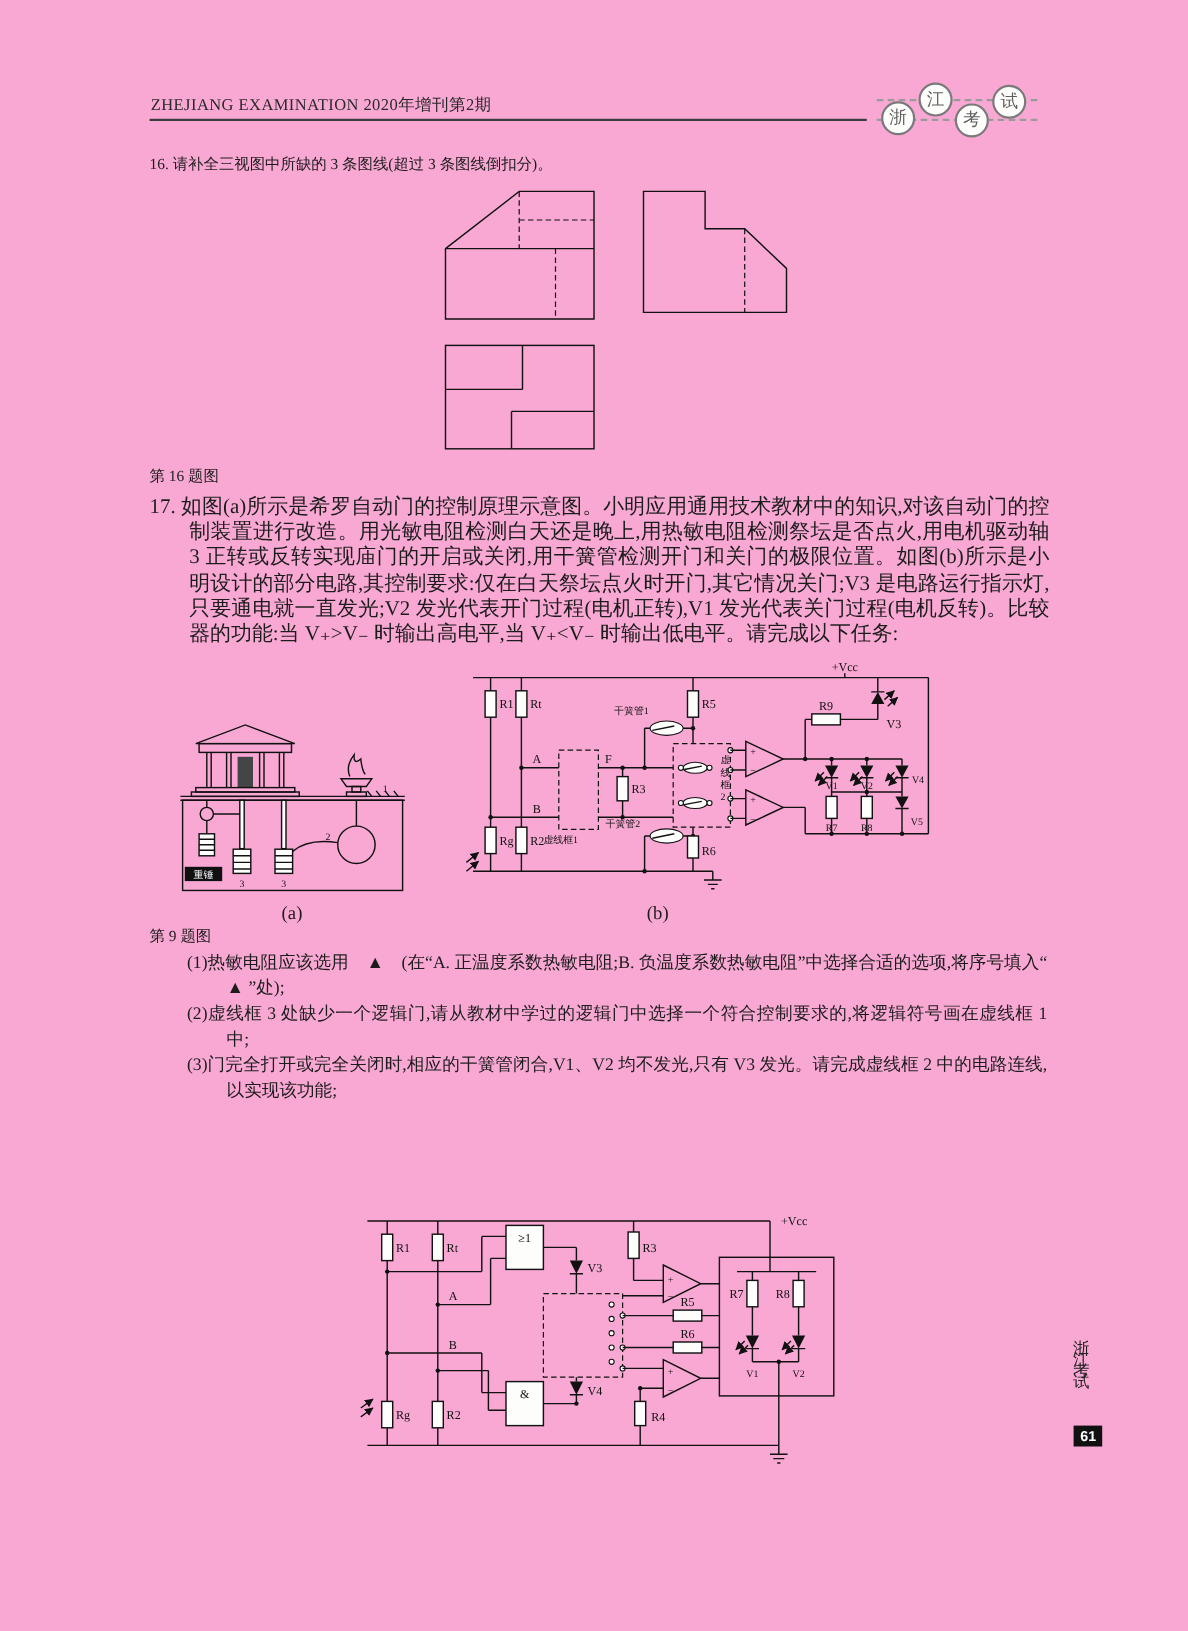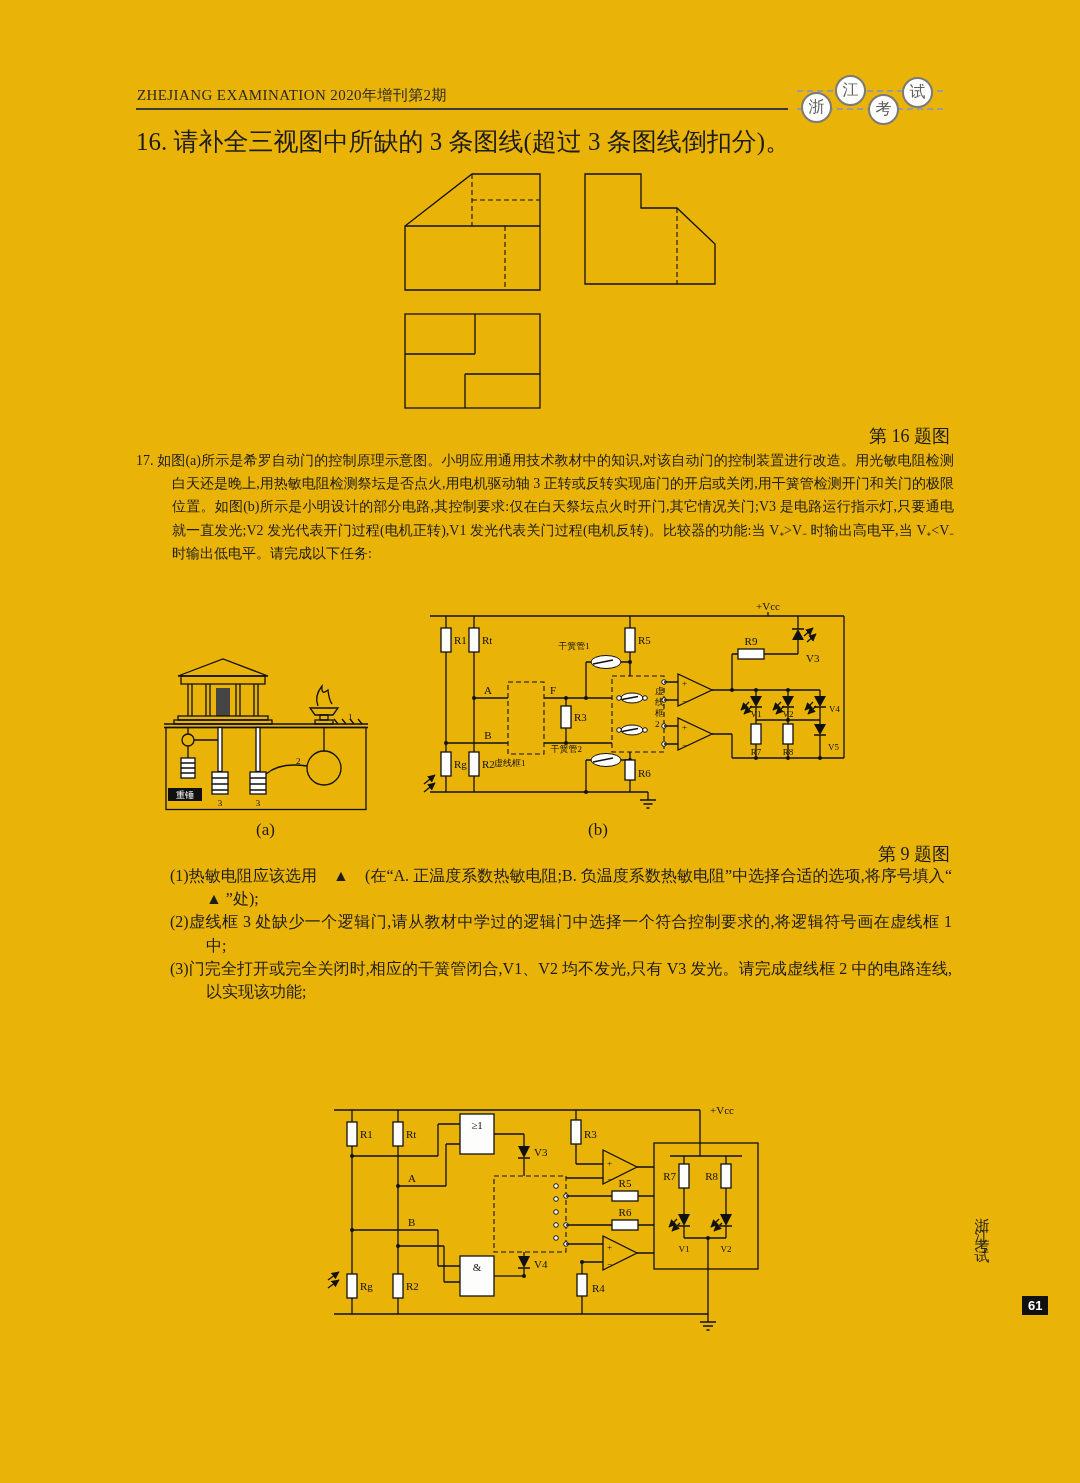--- a/index.html
+++ b/index.html
@@ -1,44 +1,44 @@
 <!DOCTYPE html>
 <html><head>
 <meta charset="utf-8">
 <style>
   * { margin:0; padding:0; box-sizing:border-box; }
   html,body { background:#cfcfcf; }
-  .page { position:relative; width:1080px; height:1483px; margin:0 auto; background:#eab308;
+  .page { position:relative; width:1080px; height:1483px; margin:0 auto; background:#f9a8d4;
           font-family:"Liberation Serif","DejaVu Serif",serif; color:#1c1c1c; overflow:hidden; }
   .journal { position:absolute; top:86px; left:137px; font-size:15px; letter-spacing:.4px; color:#2a2a2a; }
   .header-rule { position:absolute; top:108px; left:136px; width:652px; height:2px; background:#3a3a3a; }
   .seals { position:absolute; top:70px; left:795px; width:150px; height:64px; }
   .seal-line { position:absolute; left:2px; right:2px; border-top:2px dashed #9a9a9a; }
   .sl1{top:20px}.sl2{top:38px}
   .seal { position:absolute; width:31px; height:31px; border:2px solid #7a7a7a; border-radius:50%;
           background:#fdfdfc; display:flex; align-items:center; justify-content:center;
           font-size:16px; color:#5f5f5f; }
   .s0{left:6px;top:22px}.s1{left:40px;top:5px}.s2{left:73px;top:24px}.s3{left:107px;top:7px}
-  .q16-text { position:absolute; top:125px; left:136px; width:814px; font-size:25px; }
+  .q16-text { position:absolute; top:141px; left:136px; width:814px; font-size:14px; }
   .views { position:absolute; top:172px; left:395px; }
-  .fig-caption { position:absolute; left:136px; width:814px; text-align:right; font-size:18px; }
+  .fig-caption { position:absolute; left:136px; width:814px; text-align:left; font-size:14px; }
   .cap16 { top:424px; }
-  .q17-intro { position:absolute; top:449px; left:136px; width:818px; font-size:14px; line-height:23.2px;
-               text-align:justify; padding-left:36px; text-indent:-36px;font-family:Liberation Serif, serif; }
+  .q17-intro { position:absolute; top:449px; left:136px; width:818px; font-size:19px; line-height:23.2px;
+               text-align:justify; padding-left:36px; text-indent:-36px; }
   .fig-a { position:absolute; top:650px; left:162px; }
   .fig-b { position:absolute; top:602px; left:416px; }
   .sublabel { position:absolute; top:820px; font-size:17px; }
   .lab-a { left:256px; } .lab-b { left:588px; }
   .cap17 { top:842px; }
   .subs { position:absolute; top:864px; left:170px; width:782px; font-size:16px; line-height:23.2px; }
   .subs p { text-align:justify; padding-left:36px; text-indent:-36px; }
   .fig-c { position:absolute; top:1098px; left:318px; }
   .side-vert { position:absolute; top:1206px; left:972px; writing-mode:vertical-rl; font-size:15px;
                letter-spacing:10px; color:#222; }
-  .page-num { position:absolute; top:1296px; left:1022px; background:#111; color:#fff; font-size:13px;
+  .page-num { position:absolute; top:1296px; left:976px; background:#111; color:#fff; font-size:13px;
               font-weight:bold; padding:2px 6px; font-family:"Liberation Sans",sans-serif; }
   svg text { font-family:"Liberation Serif","DejaVu Serif",serif; fill:#111; }
   .w    { stroke:#111; stroke-width:1.3; fill:none; }
   .dash { stroke:#111; stroke-width:1.1; fill:none; stroke-dasharray:5 3; }
   .rbox { stroke:#111; stroke-width:1.3; fill:#fdfdfc; }
   .comp { stroke:#111; stroke-width:1.3; fill:none; }
   .term { stroke:#111; stroke-width:1; fill:#fdfdfc; }
   .dot  { fill:#111; stroke:none; }
   .lbl  { font-size:11px; }
   .sm   { font-size:9px; }

